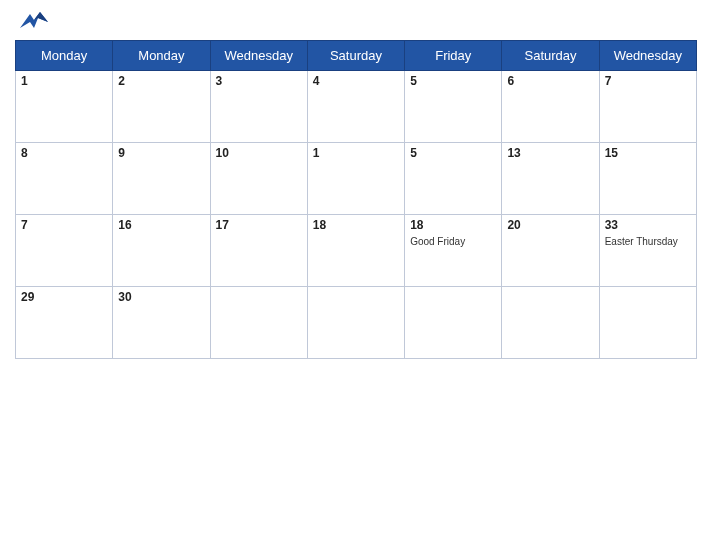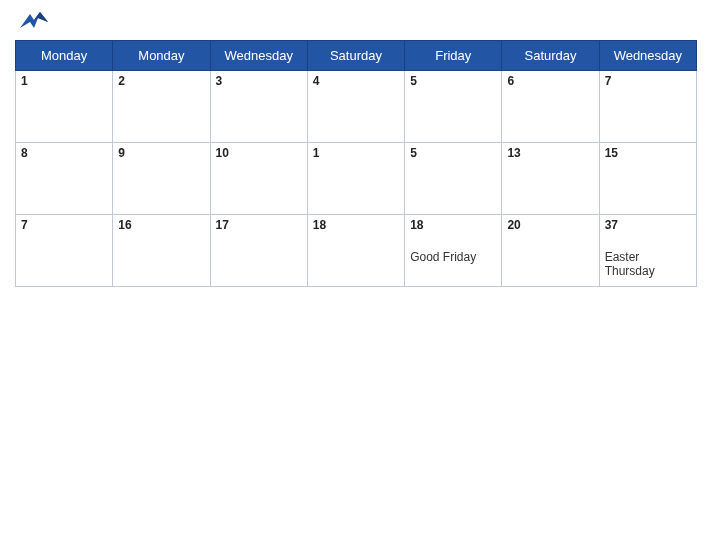--- a/index.html
+++ b/index.html
@@ -70,23 +70,23 @@
       padding: 3px 5px;
       background: #fff;
     }
     .day-num {
       font-size: 12px;
       font-weight: bold;
       color: #222;
       display: block;
     }
     .holiday-name {
-      font-size: 12px;
+      font-size: 10px;
       color: #333;
-      margin-top: 18px;
+      margin-top: 4px;
       display: block;
     }
     .empty-cell {
       background: #fff;
     }
   </style>
 </head>
 <body>
 
 <div class="header">
@@ -176,18 +176,31 @@
           <span class="day-num">18</span>
         </td>
         <td>
           <span class="day-num">18</span>
           <span class="holiday-name">Good Friday</span>
         </td>
         <td>
           <span class="day-num">20</span>
         </td>
         <td>
-          <span class="day-num">37</span>
+          <span class="day-num">33</span>
           <span class="holiday-name">Easter Thursday</span>
         </td>
+      </tr>
+      <tr>
+        <td>
+          <span class="day-num">29</span>
+        </td>
+        <td>
+          <span class="day-num">30</span>
+        </td>
+        <td class="empty-cell"></td>
+        <td class="empty-cell"></td>
+        <td class="empty-cell"></td>
+        <td class="empty-cell"></td>
+        <td class="empty-cell"></td>
       </tr>
     </tbody>
 </table>
 
 </body></html>

